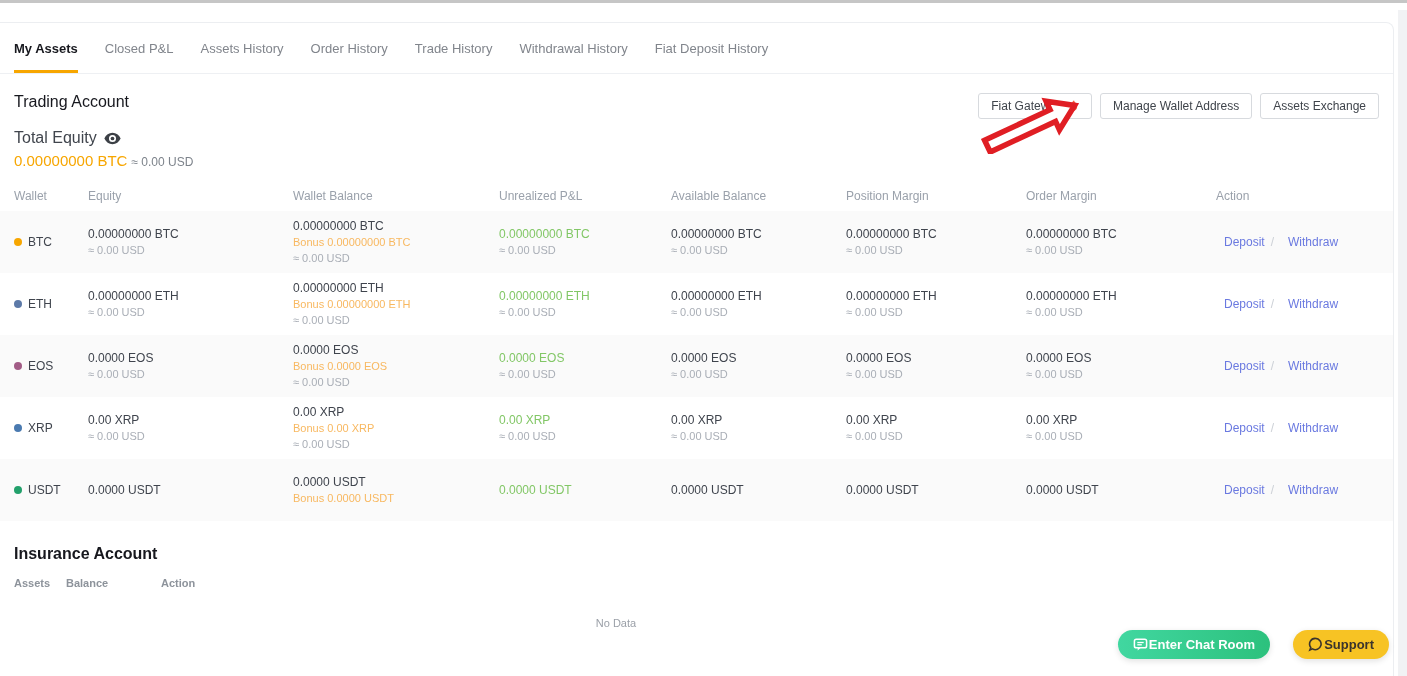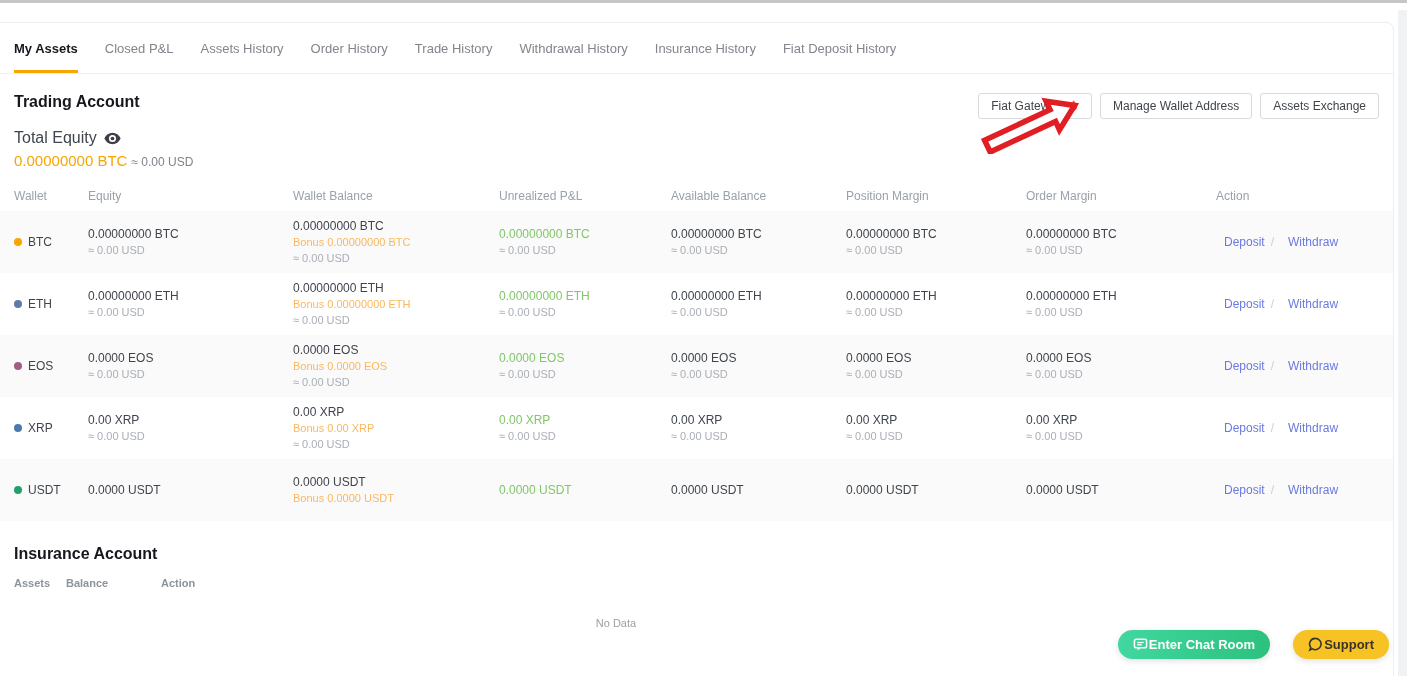--- a/index.html
+++ b/index.html
@@ -13,21 +13,21 @@
   
   .tabs { display:flex; gap:27px; padding:0 14px; height:51px; align-items:stretch;
     border-bottom:1px solid #eef0f3; }
   .tab { font-size:13px; color:#81858c; display:flex; align-items:center; cursor:pointer;
     border-bottom:3px solid transparent; padding-top:3px; }
   .tab.active { color:#17181e; font-weight:700; border-bottom-color:#f7a600; }
 
   
   .sec-head { display:flex; justify-content:space-between; align-items:flex-start;
     padding:19px 14px 0; }
-  .sec-title { font-size:16px; font-weight:700; color:#17181e;text-align:center; }
+  .sec-title { font-size:16px; font-weight:400; color:#17181e;text-align:center; }
   .btn-row { display:flex; gap:8px; }
   .obtn { display:flex; align-items:center; gap:6px; height:26px; padding:0 12px;
     background:#fff; border:1px solid #d7dade; border-radius:3px; font-size:12px;
     color:#3f444b; cursor:pointer; white-space:nowrap;text-align:right; }
 
   .equity-label { padding:10px 14px 0; font-size:16px; color:#40454d; display:flex;
     align-items:center; gap:7px; }
   .eye { display:inline-flex; cursor:pointer; }
   .equity-line { padding:5px 14px 0; font-size:15px; color:#f7a600; }
   .equity-approx { font-size:12px; color:#7d838b; margin-left:4px; }
@@ -70,21 +70,20 @@
 
 <div class="card">
 
   <div class="tabs">
       <div class="tab active">My Assets</div>
       <div class="tab">Closed P&amp;L</div>
       <div class="tab">Assets History</div>
       <div class="tab">Order History</div>
       <div class="tab">Trade History</div>
       <div class="tab">Withdrawal History</div>
-      <div class="tab">Insurance History</div>
       <div class="tab">Fiat Deposit History</div>
     </div>
 
   <div class="sec-head">
     <div class="sec-title">Trading Account</div>
     <div class="btn-row">
         <div class="obtn">
           <span>Fiat Gateway</span>
           <span style="display: inline-flex;">
             <svg width="11" height="13" viewBox="0 0 11 13">

